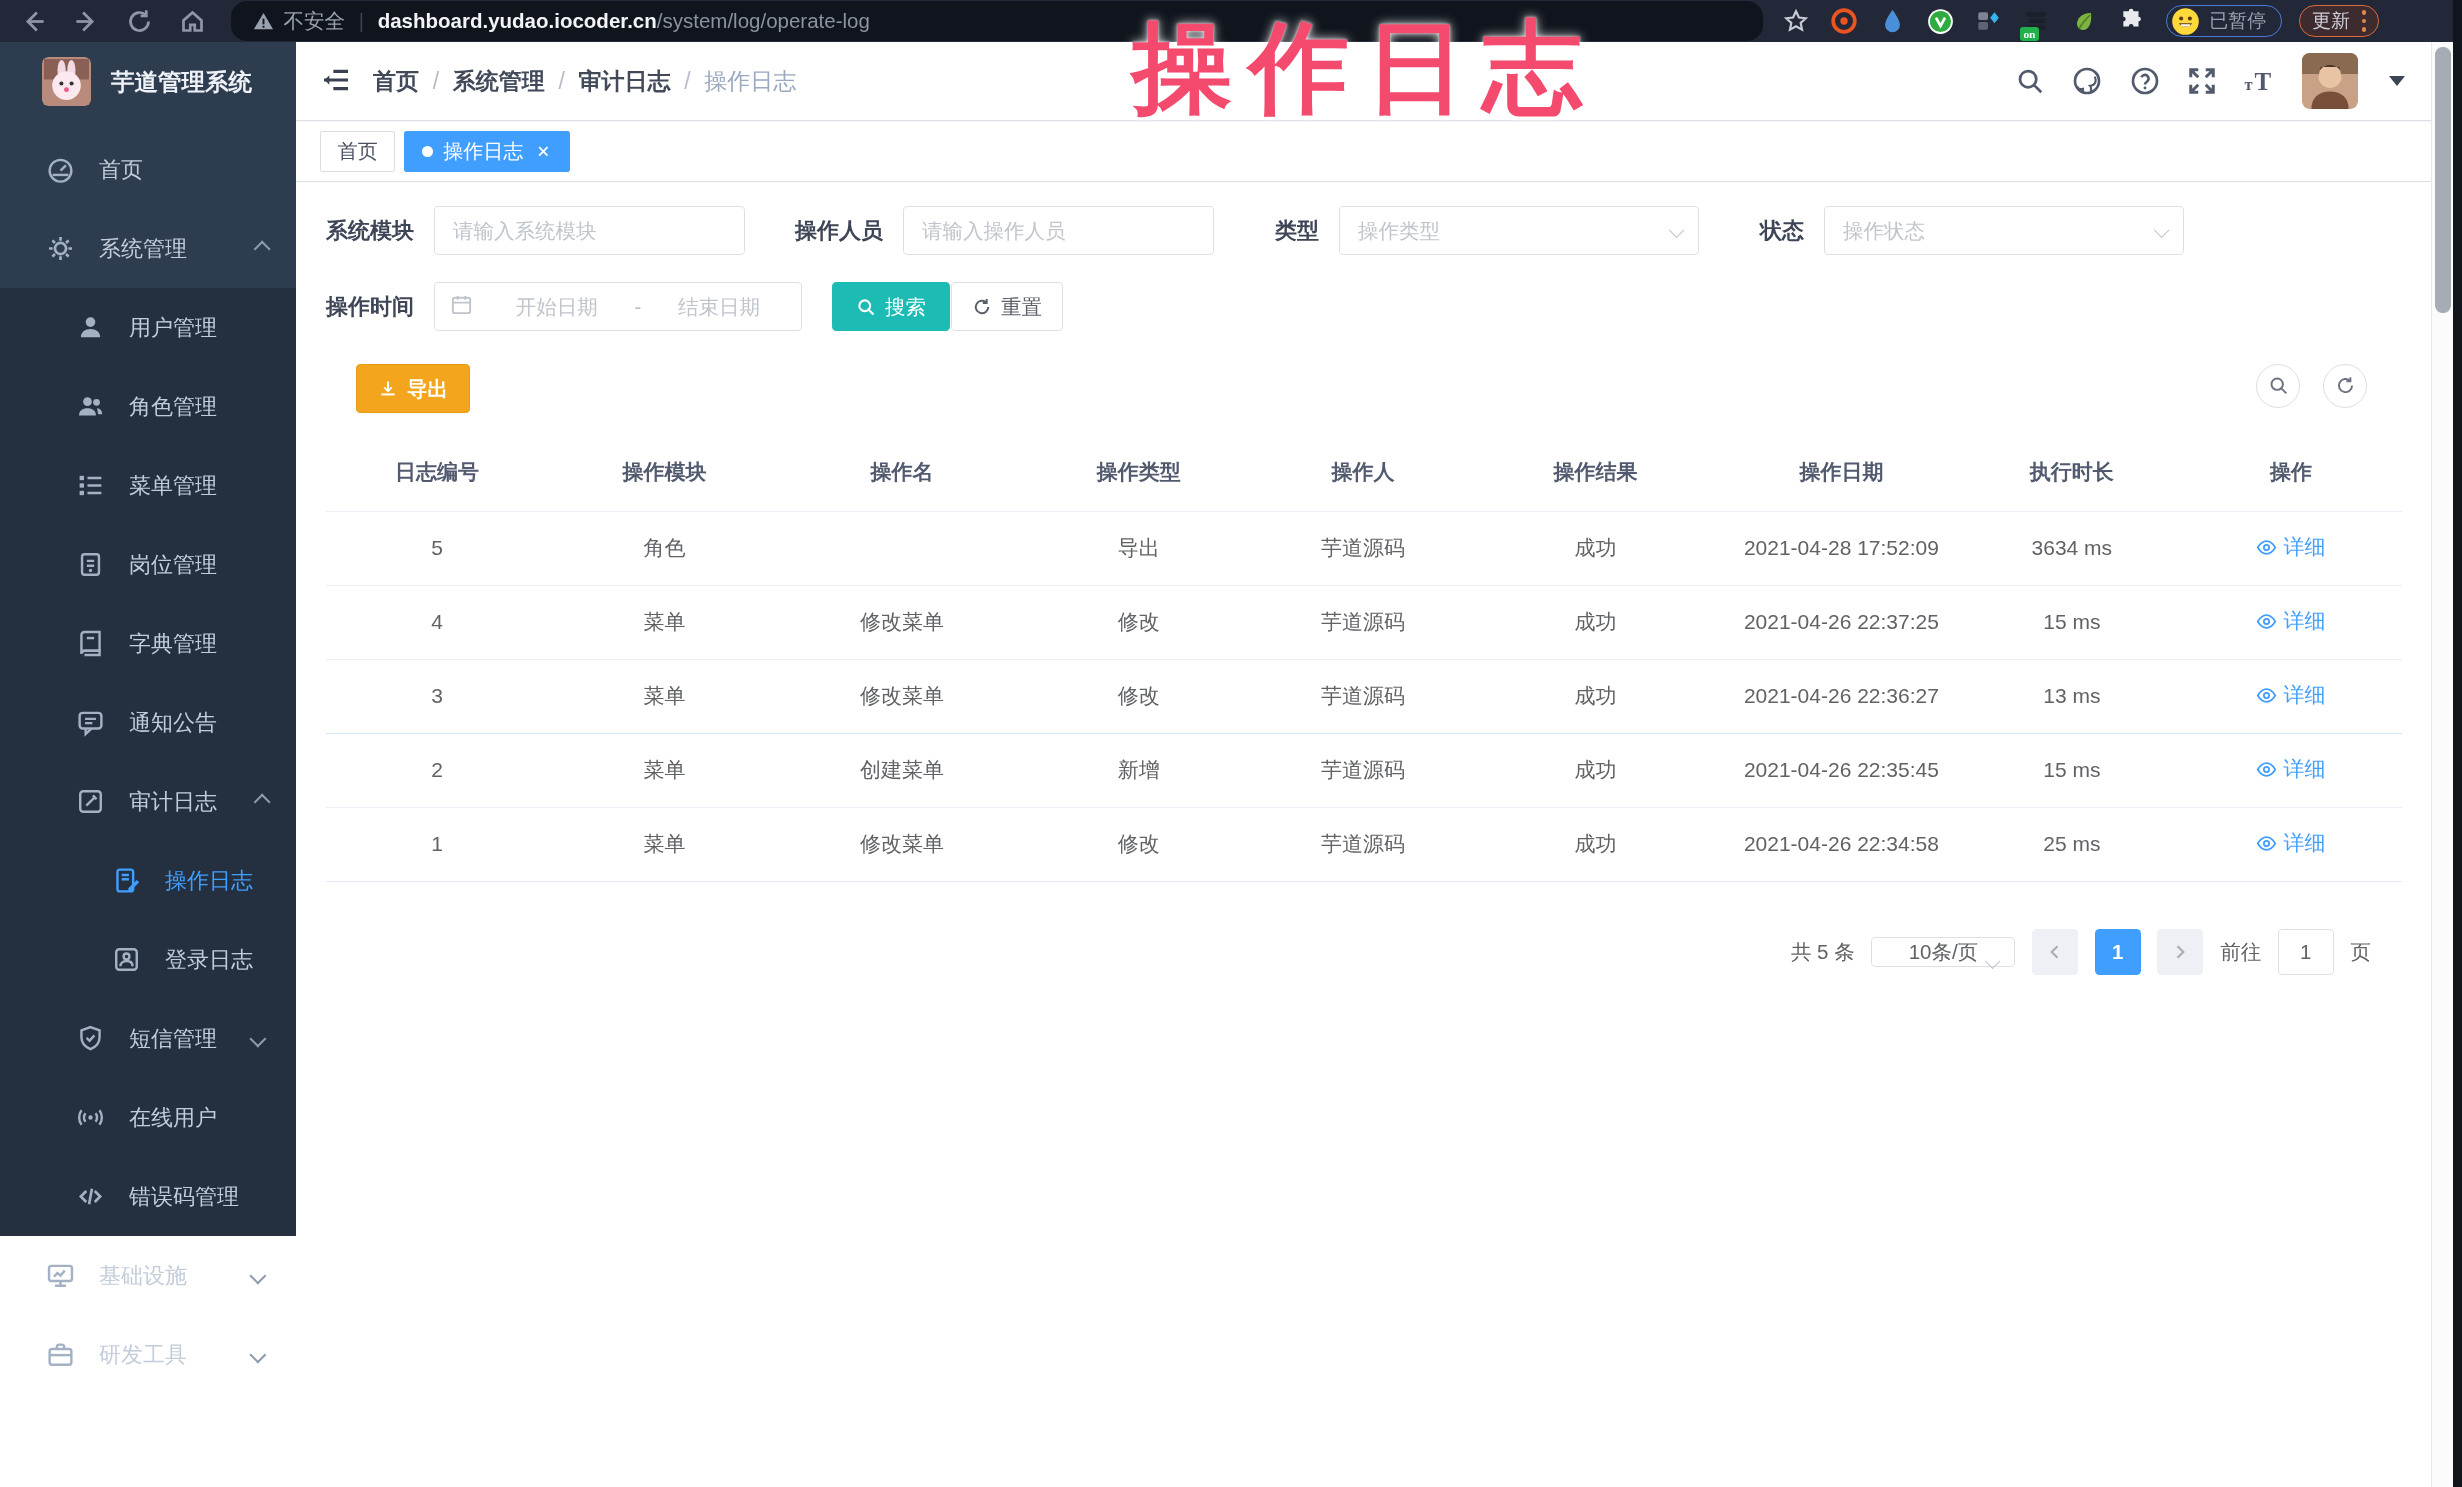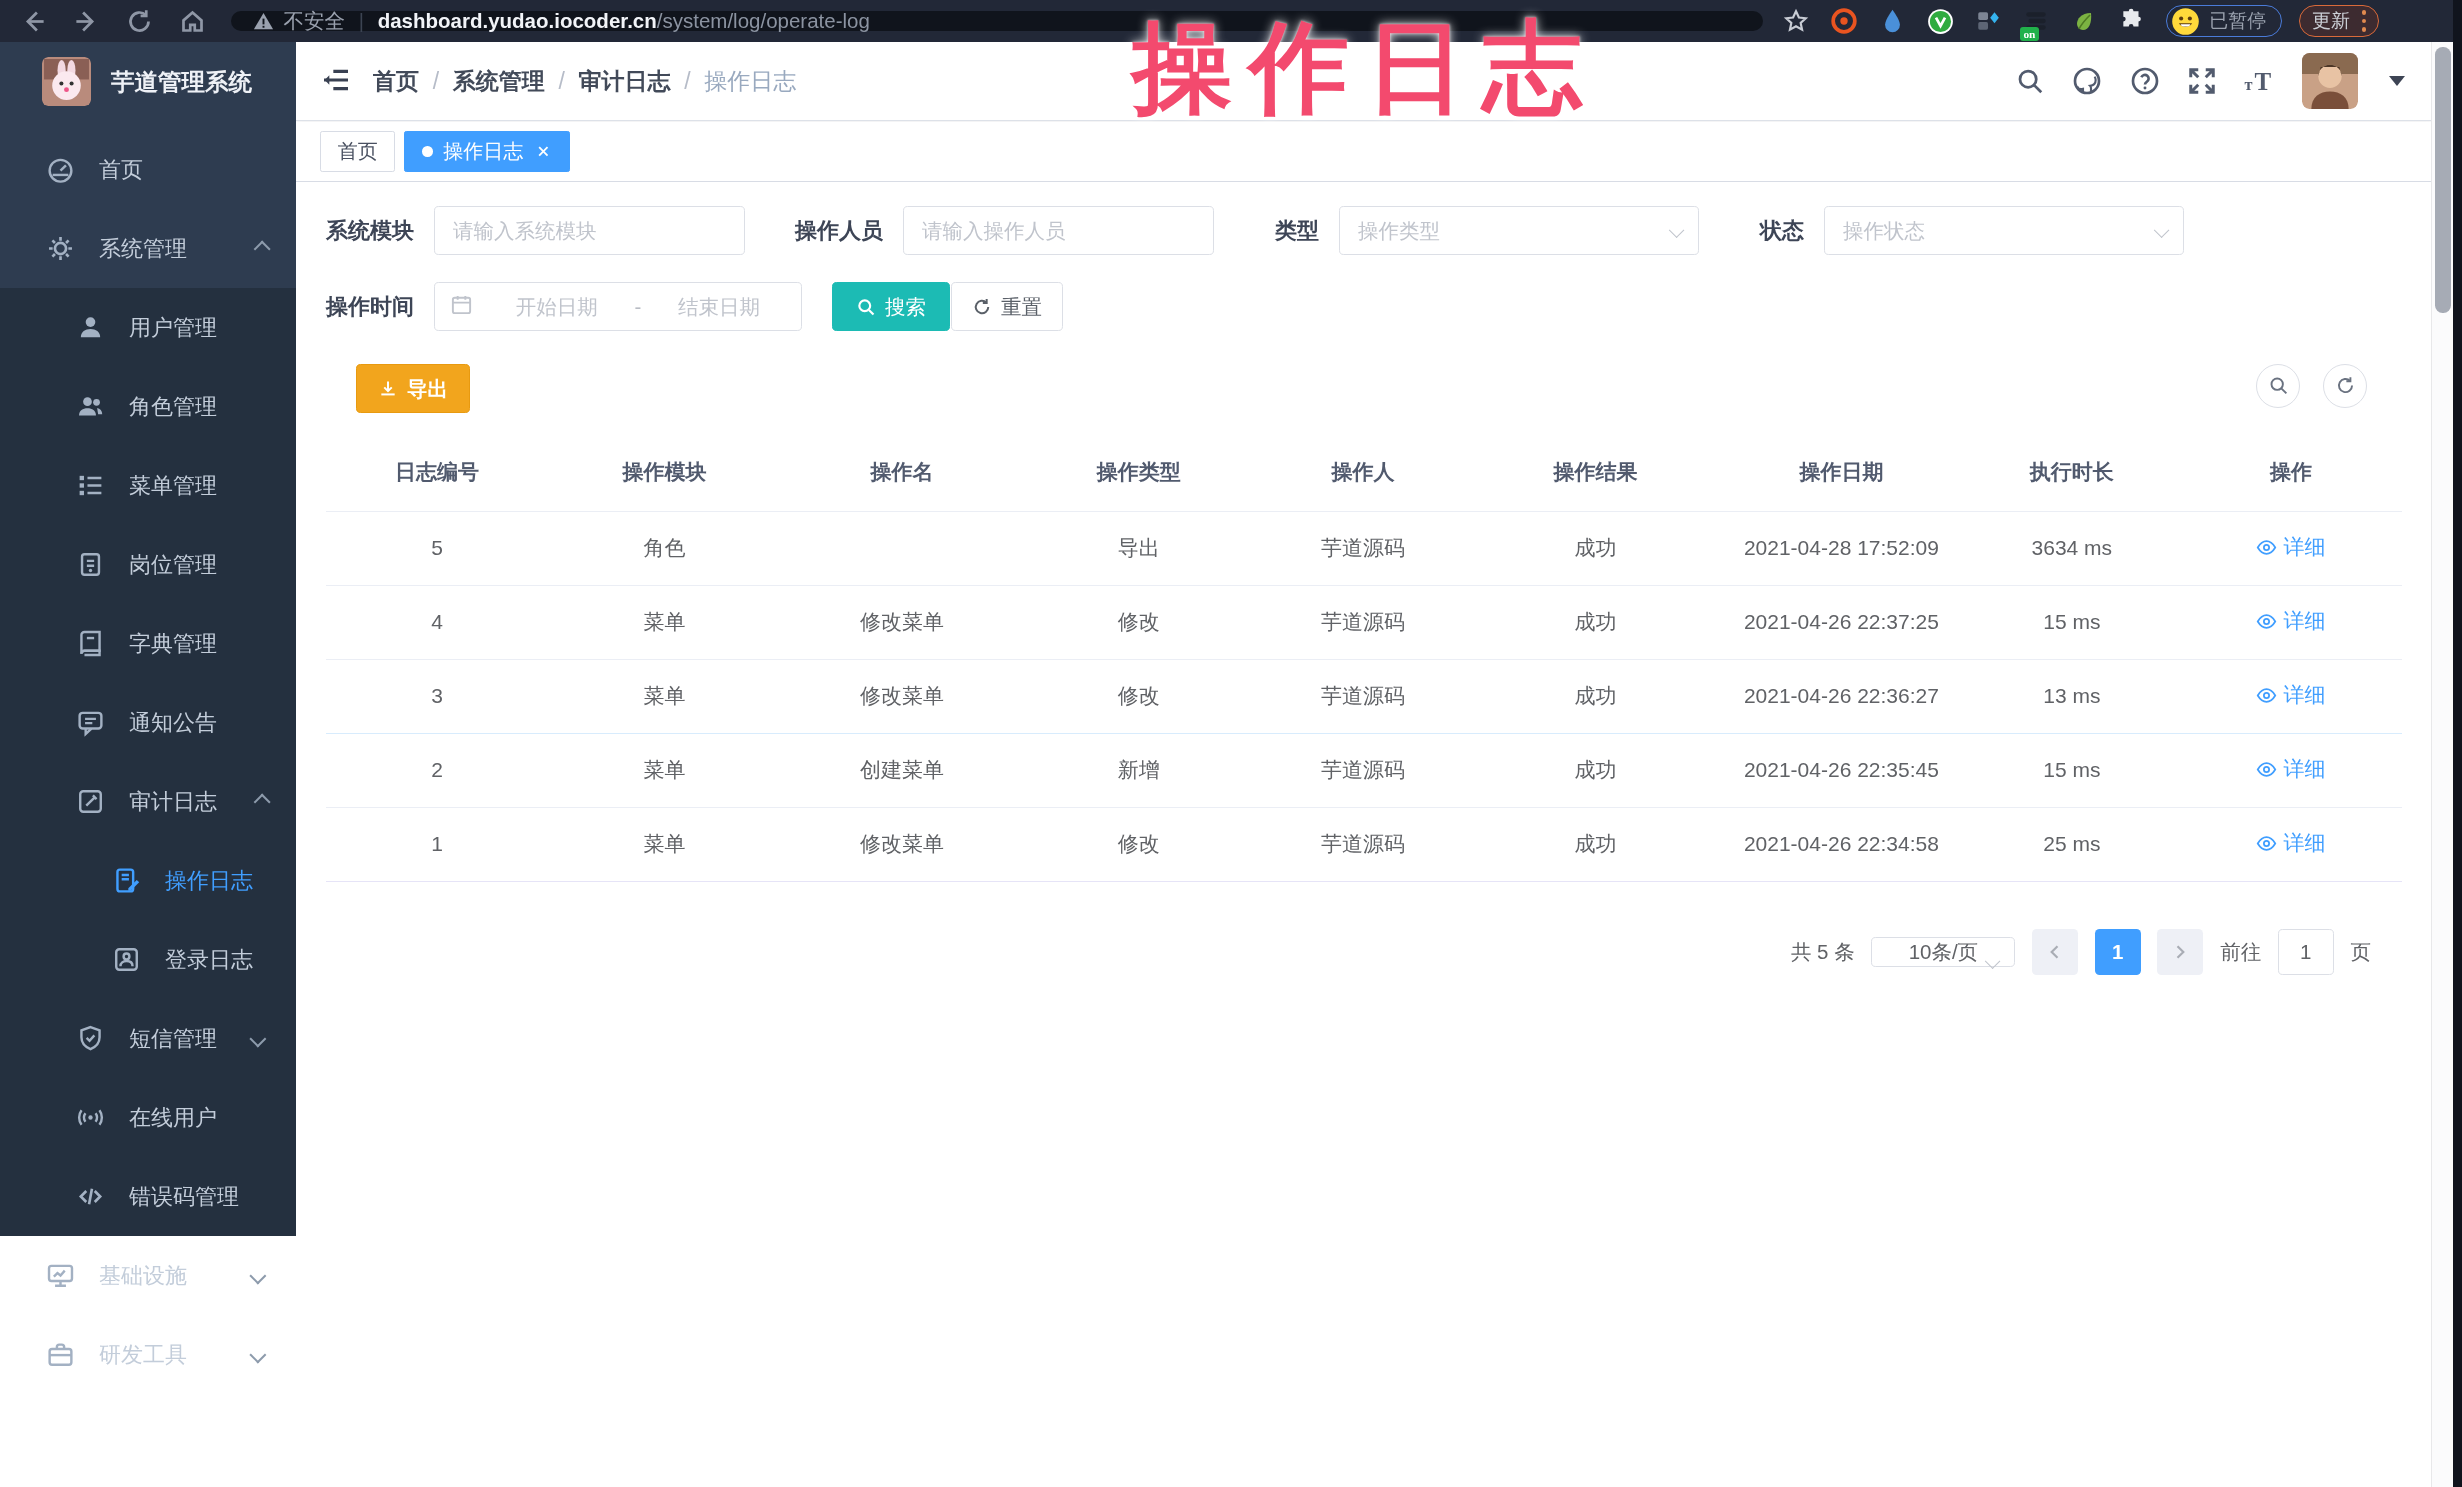--- a/index.html
+++ b/index.html
@@ -5,21 +5,21 @@
   * { margin:0; padding:0; box-sizing:border-box; }
   html,body { width:2462px; height:1488px; }
   body { position:relative; overflow:hidden; background:#fff;
          font-family:"Liberation Sans","DejaVu Sans",sans-serif; color:#606266; }
 
   
   .browser-bar { position:absolute; left:0; top:0; width:2462px; height:42px;
                  background:#222837; display:flex; align-items:center; z-index:40; }
   .bnav { display:flex; align-items:center; gap:26px; padding:0 20px; }
   .bnav svg { display:block; }
-  .url-pill { height:20px; flex:0 0 1532px; margin-left:4.6px; background:#10141c;
+  .url-pill { height:40px; flex:0 0 1532px; margin-left:4.6px; background:#10141c;
               border-radius:16px; display:flex; align-items:center; padding:0 21px;
               font-size:20.5px; }
   .url-sec { color:#9aa1ae; display:flex; align-items:center; gap:9px; }
   .url-div { color:#3c4452; margin:0 13.7px; font-size:20px; }
   .url-host { color:#f2f4f8; font-weight:bold; }
   .url-path { color:#8b93a1; }
   .bext { display:flex; align-items:center; gap:21px; margin-left:20px;font-family:Liberation Serif, serif; }
   .ext-ic { position:relative; width:27px; height:27px; display:flex; align-items:center; justify-content:center; }
   .on-badge { position:absolute; left:-3px; bottom:-6px; background:#21b14b; color:#fff;
               font-size:11.4px; font-weight:bold; padding:0.8px 3.8px; border-radius:3px; }

